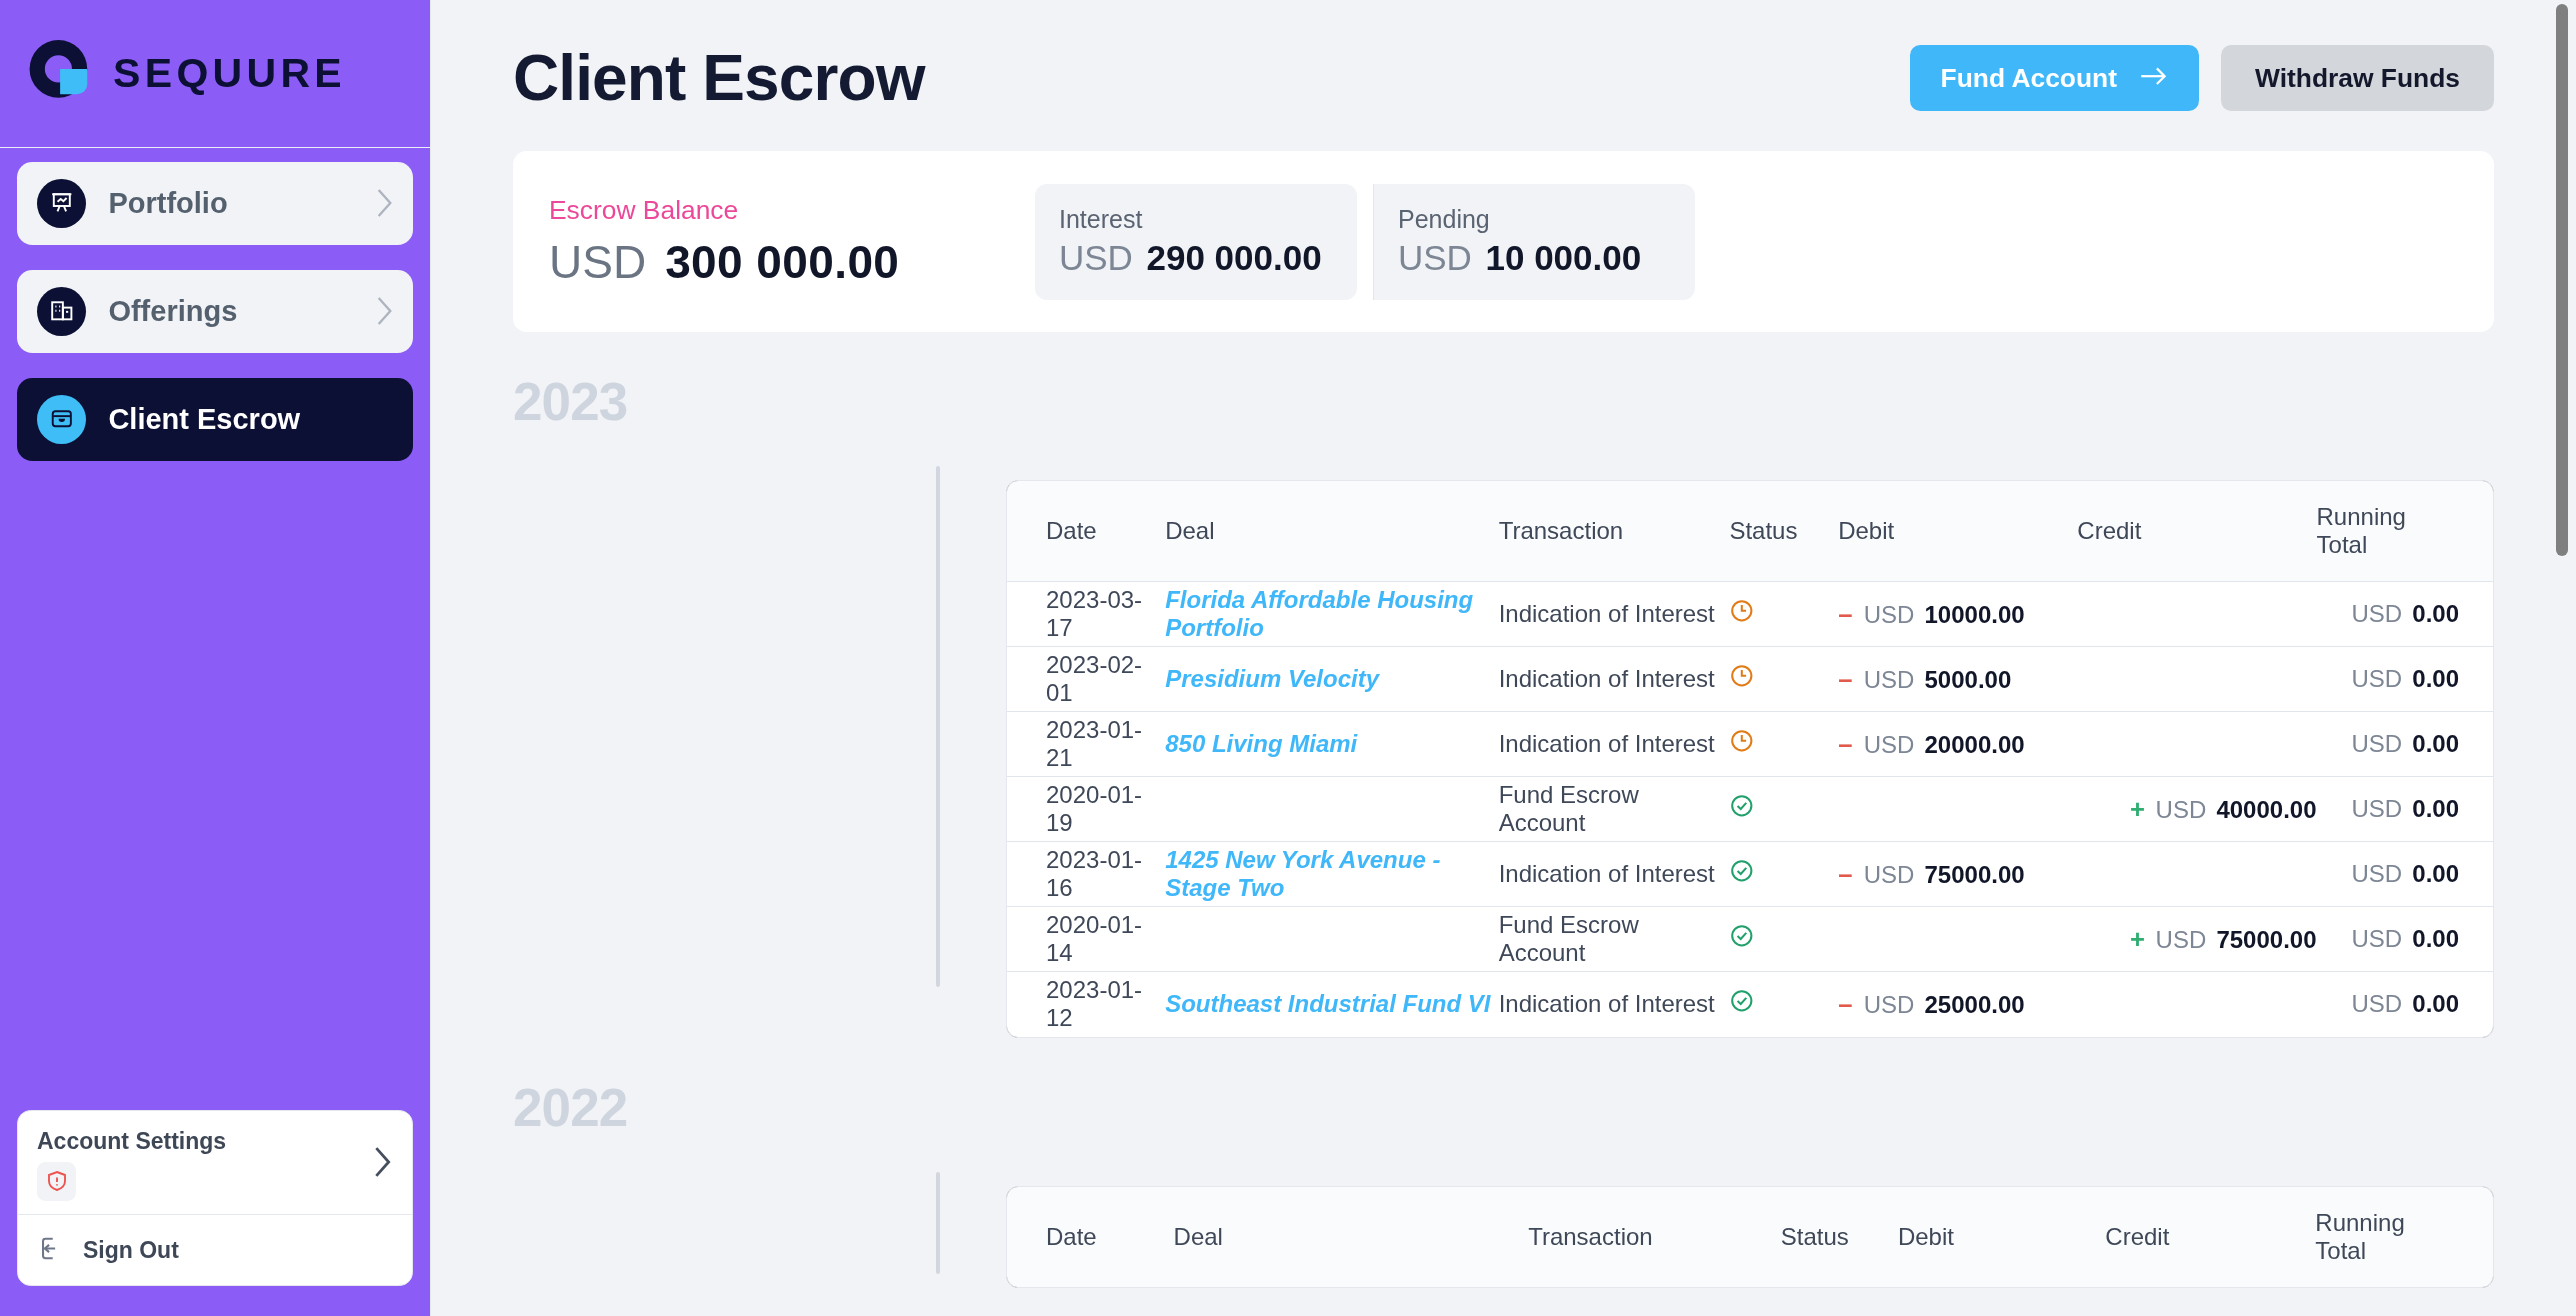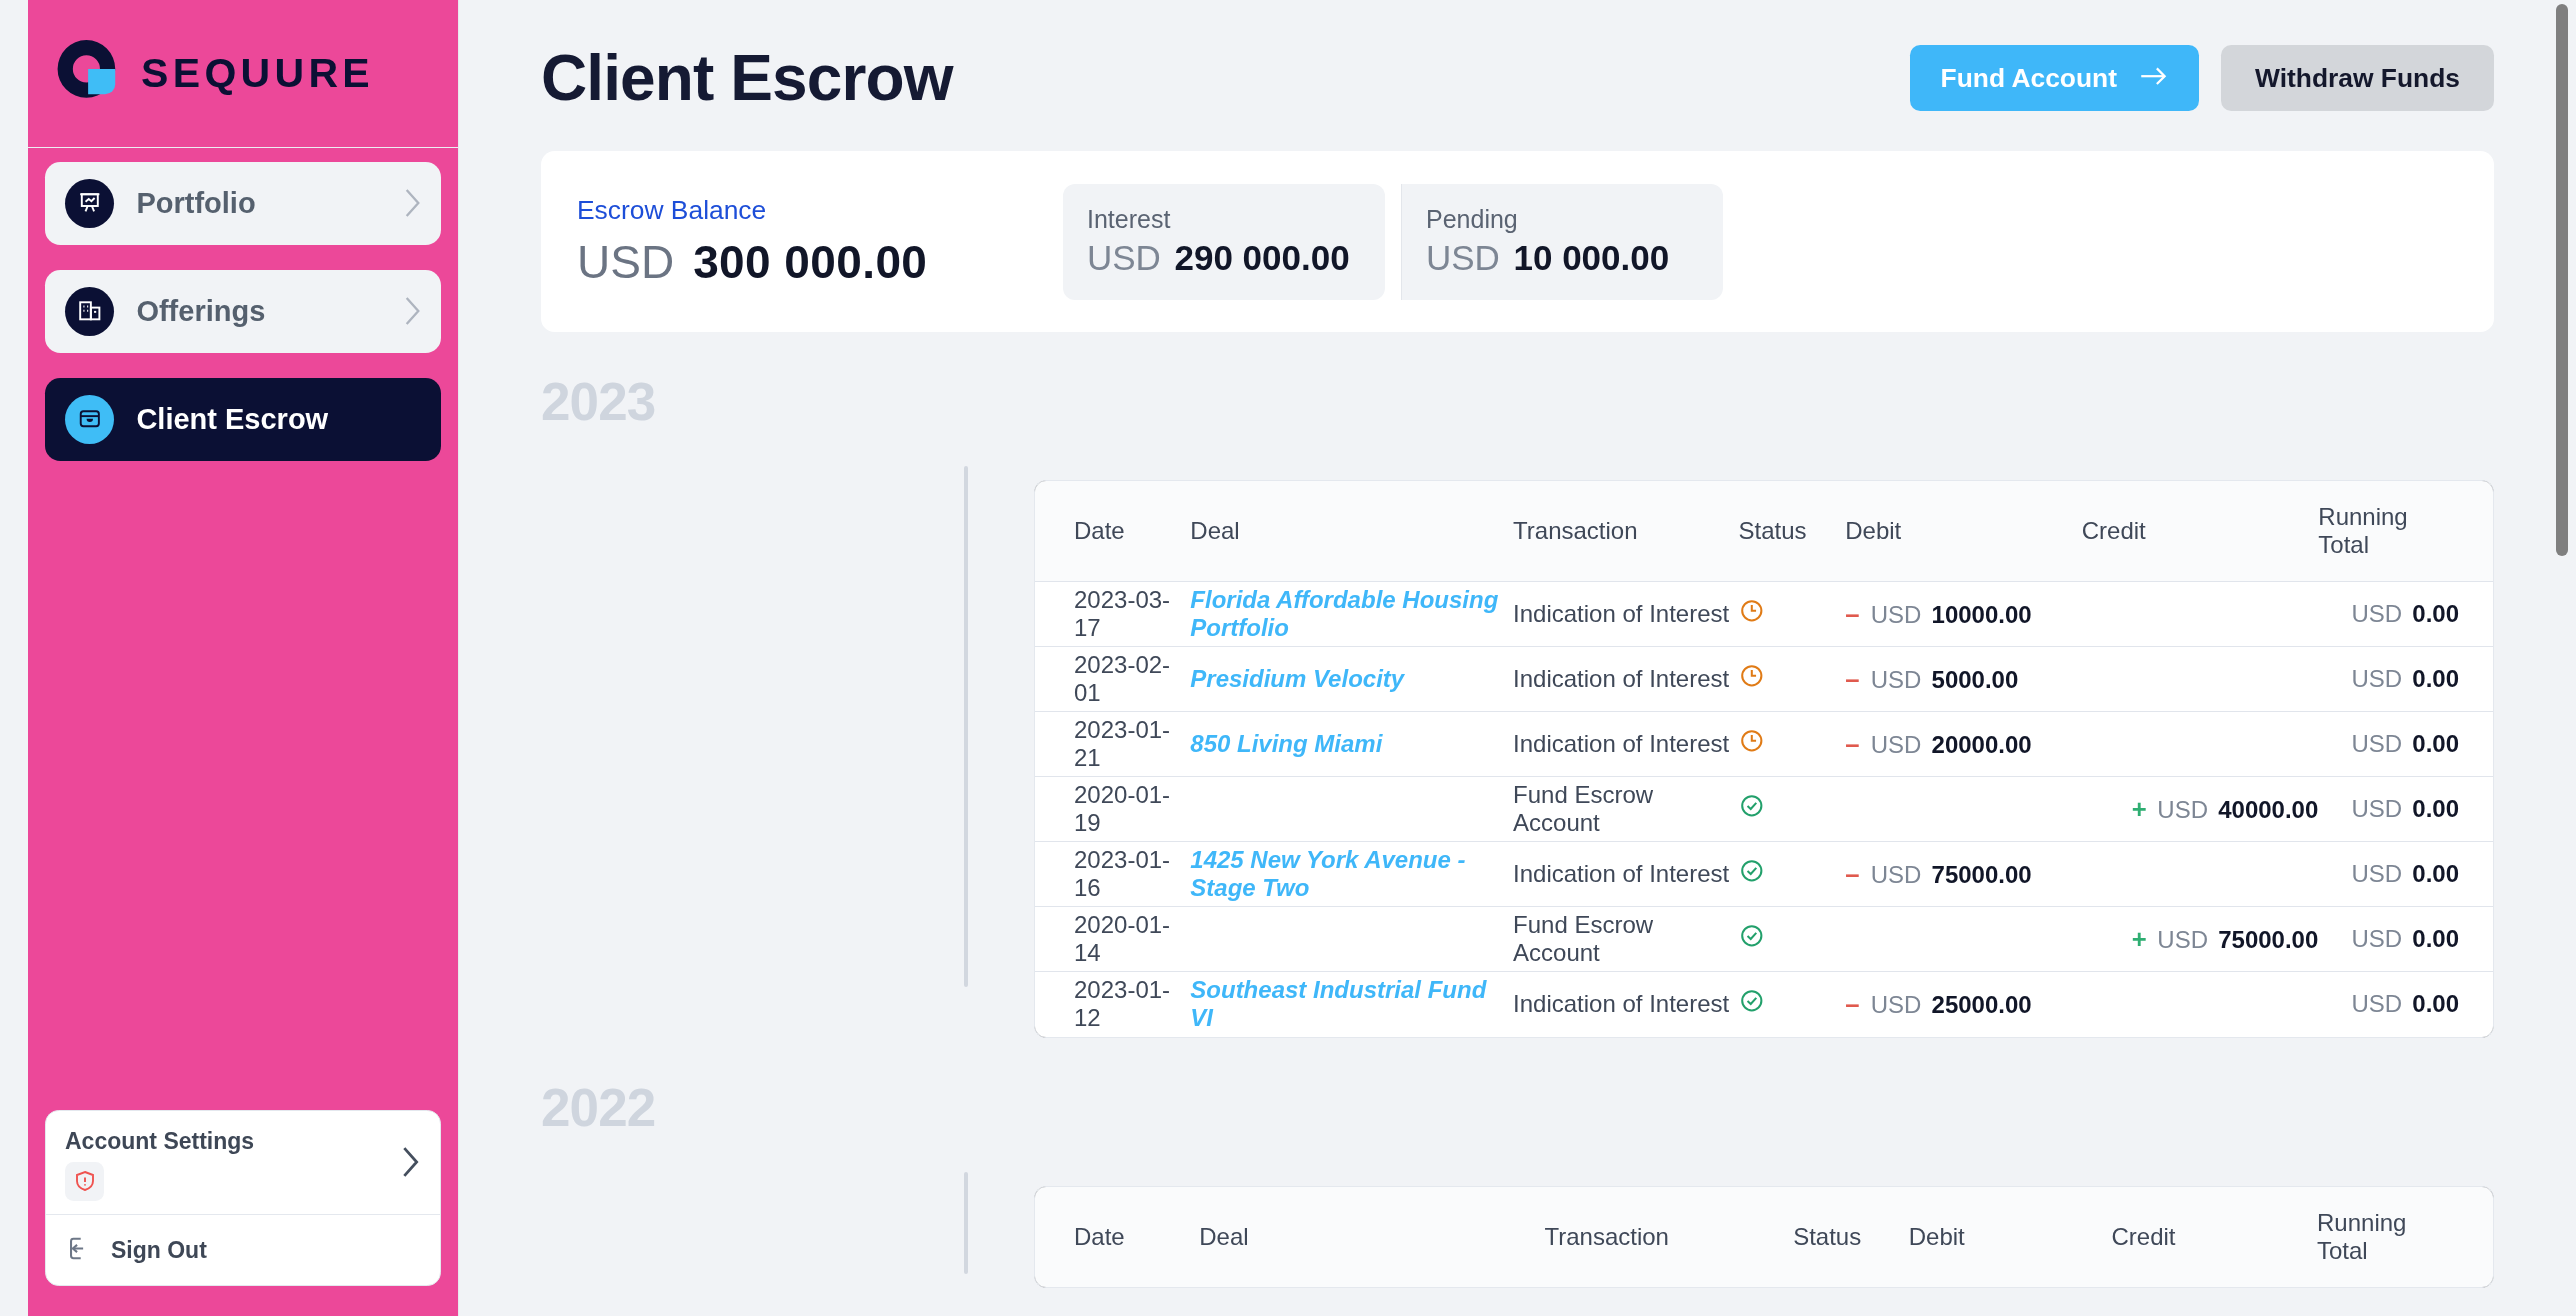--- a/index.html
+++ b/index.html
@@ -7,24 +7,24 @@
     width: 2576px; height: 1317px;
     overflow: hidden;
     background: #f1f3f6;
     font-family: "Liberation Sans", sans-serif;
   }
   .app { display: flex; width: 2576px; height: 1317px; position: relative; }
 
   
   .sidebar {
     width: 431px; height: 1317px;
-    background: #ec4899;
+    background: #8b5cf6;
     border-right: 0.9px solid #e6e9ee;
     display: flex; flex-direction: column;
-    position: relative; flex: 0 0 431px; margin-left: 28px;
+    position: relative; flex: 0 0 431px;
   }
   .logo-area {
     height: 148px;
     display: flex; align-items: center;
     padding-left: 19px;
     border-bottom: 0.9px solid #eceff3;
   }
   .logo-mark { width: 89px; height: 78px; flex: 0 0 89px; }
   .logo-word {
     font-size: 41px; font-weight: 700; letter-spacing: 4.3px;
@@ -107,21 +107,21 @@
   }
 
   
   .balance-card {
     margin: 36px 82px 0 82px;
     background: #ffffff; border-radius: 13.6px;
     height: 181px; display: flex; align-items: center;
     padding: 0 36px;
   }
   .bal-main { display: flex; flex-direction: column; justify-content: center; min-width: 486px; }
-  .bal-label { font-size: 26.4px; color: #1d4ed8; margin-bottom: 9px; }
+  .bal-label { font-size: 26.4px; color: #ec4899; margin-bottom: 9px; }
   .bal-amount { display: flex; align-items: baseline; gap: 19px; }
   .bal-cur { font-size: 46px; color: #6b7483; font-weight: 400; }
   .bal-val { font-size: 46px; color: #111628; font-weight: 700; letter-spacing: 0.4px; }
   .bal-sub {
     background: #f1f3f6; border-radius: 12px;
     padding: 19px 24px; display: flex; flex-direction: column;
     justify-content: center; height: 116px; min-width: 322px;
   }
   .bal-sub + .bal-sub { margin-left: 16px; border-left: 0.9px solid #e3e6eb; border-top-left-radius: 0; border-bottom-left-radius: 0; }
   .sub-label { font-size: 25px; color: #5a6372; margin-bottom: 3.4px; }

